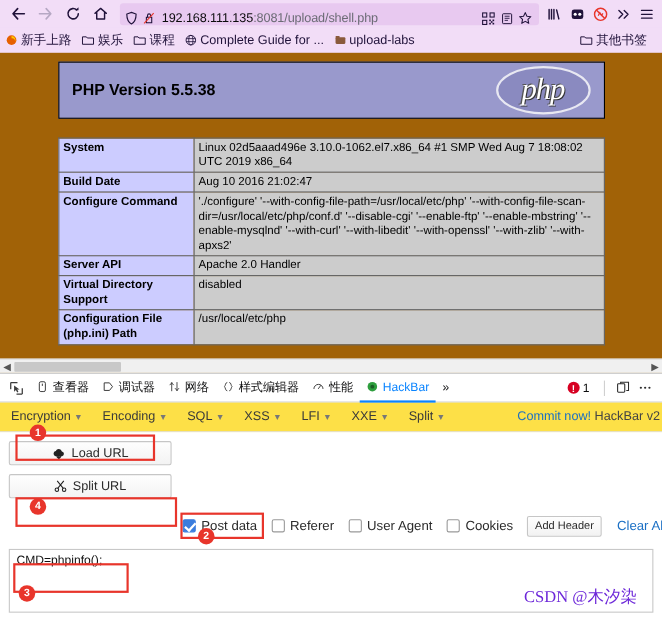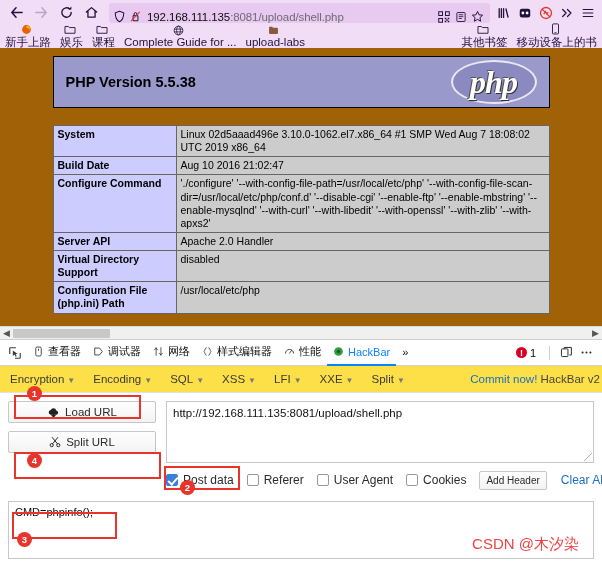--- a/index.html
+++ b/index.html
@@ -58,21 +58,21 @@
 
   
   .bookmarks {
     height: 23px;
     display:flex; align-items:center;
     background:#f2ddf7;
     padding: 0 5px;
     font-size: 11.5px;
     color:#20123a;
   }
-  .bm { display:flex; align-items:center; margin-right:9px; white-space:nowrap;flex-direction:column; }
+  .bm { display:flex; align-items:center; margin-right:9px; white-space:nowrap; }
   .bm .bmico { margin-right:3px; display:flex; align-items:center; }
   .bm-spacer { flex:1 1 auto; }
 
   
   #page {
     position:relative;
     height: 292px;
     background:#a16207;
     overflow:hidden;
     border-bottom:1px solid #cfcfcf;
@@ -95,22 +95,22 @@
     position:absolute; inset:0;
     border-radius: 50%;
     background: #8a8ac0;
     border: 2px solid #e8e8f2;
   }
   .php-logo .lbl {
     position:absolute; inset:0;
     display:flex; align-items:center; justify-content:center;
     font-family:"Liberation Serif", serif;
     font-style: italic;
-    font-weight: bold;
-    font-size: 32px;
+    font-weight: normal;
+    font-size: 28px;
     color:#fff;
     text-shadow: 1px 1px 0 #333, -1px -1px 0 #555;
     letter-spacing: -1px;
   }
 
   table.phpinfo {
     width: 100%;
     border-collapse: collapse;
     margin-top: 17px;
     font-size: 10.5px;
@@ -267,22 +267,22 @@
     border:1px solid #c8c8c8;
     background:#fff;
     position:relative;
     font-size:11px;
     color:#111;
     padding: 4px 6px;
   }
 
   .watermark {
     position:absolute; right:14px; bottom:4px;
-    font-size:15px; color:#ef4444;
-    font-family:Liberation Sans, sans-serif;
+    font-size:15px; color:#6d28d9;
+    font-family:Liberation Serif, serif;
     white-space:nowrap;
   }
 
   
   .ann-box {
     position:absolute;
     border: 2px solid #e8352b;
     pointer-events:none;
     z-index: 40;
   }
@@ -446,29 +446,20 @@
 
     <span class="bm-spacer"></span>
 
     <span class="bm">
       <span class="bmico">
         <svg width="12" height="11" viewBox="0 0 16 14">
             <path d="M1.3 3 L6 3 L7.2 4.4 L14.7 4.4 L14.7 12 L1.3 12 Z" stroke="#20123a" stroke-width="1.2" fill="none" stroke-linejoin="round"></path>
           </svg>
       </span>
       <span>其他书签</span>
-    </span>
-    <span class="bm" style="margin-right:0">
-      <span class="bmico">
-        <svg width="9" height="12" viewBox="0 0 12 16">
-            <rect x="2" y="1.2" width="8" height="13.5" rx="1.3" stroke="#20123a" stroke-width="1.2" fill="none"></rect>
-            <path d="M4.7 12.8 L7.3 12.8" stroke="#20123a" stroke-width="1"></path>
-          </svg>
-      </span>
-      <span>移动设备上的书</span>
     </span>
   </div>
 </div>
 
 <div id="page">
   <div class="php-wrap">
 
     <div class="php-header">
       <div class="php-version">PHP Version 5.5.38</div>
       <div class="php-logo">
@@ -641,26 +632,20 @@
             <svg width="12" height="12" viewBox="0 0 16 16">
                 <circle cx="3.6" cy="12.2" r="2.1" stroke="#222" stroke-width="1.3" fill="none"></circle>
                 <circle cx="12.4" cy="12.2" r="2.1" stroke="#222" stroke-width="1.3" fill="none"></circle>
                 <path d="M4.6 10.6 L12 1.6 M11.4 10.6 L4 1.6" stroke="#222" stroke-width="1.3"></path>
               </svg>
           </span>
           <span>Split URL</span>
         </div>
       </div>
 
-      <div class="hb-urlarea">
-        <div class="url-textarea">
-          <span>http://192.168.111.135:8081/upload/shell.php</span>
-          <span class="grip"></span>
-        </div>
-      </div>
     </div>
 
     <div class="hb-optrow">
       <span class="opt">
         <span class="cb checked"></span>
         <span>Post data</span>
       </span>
       <span class="opt">
         <span class="cb"></span>
         <span>Referer</span>

